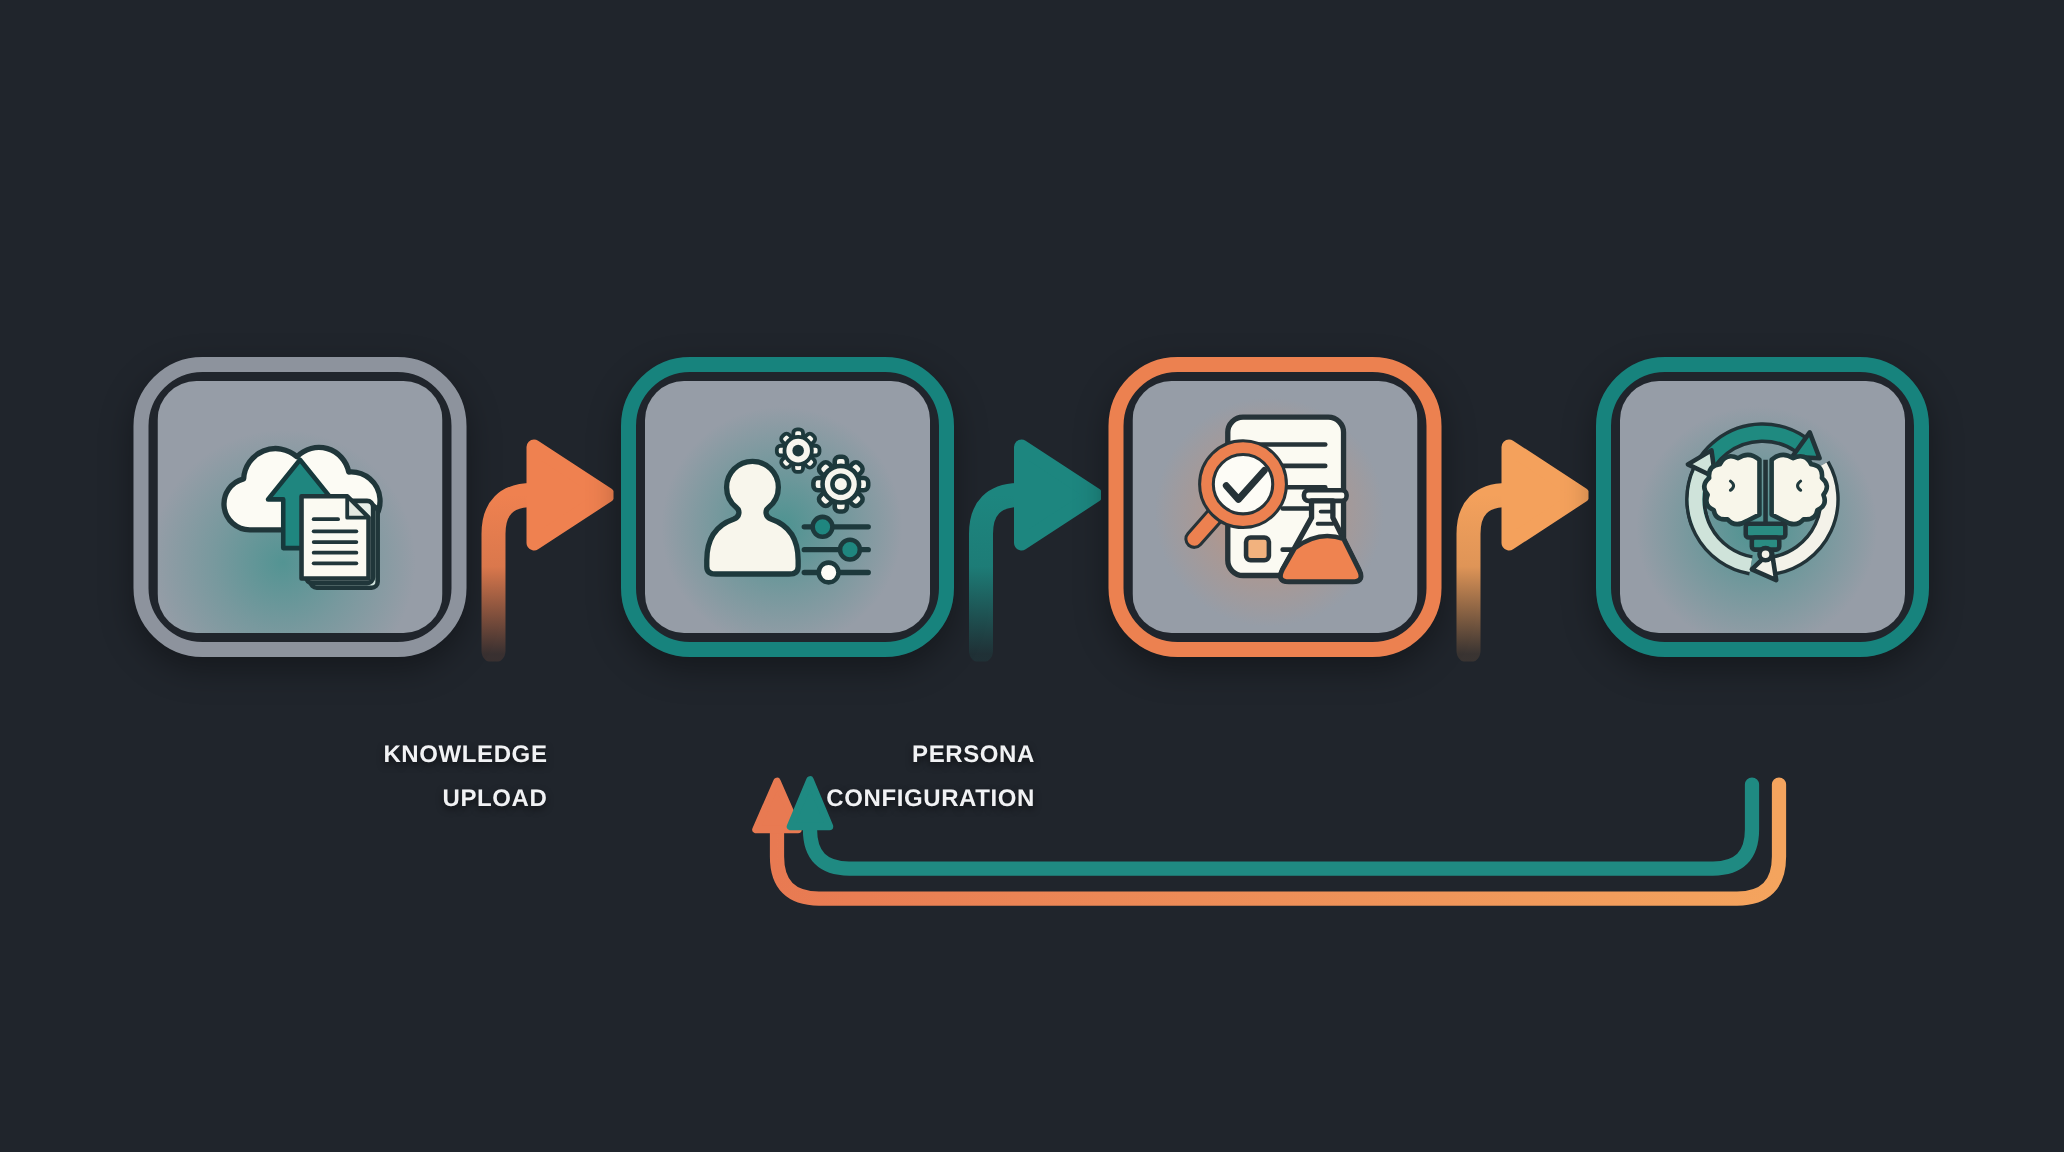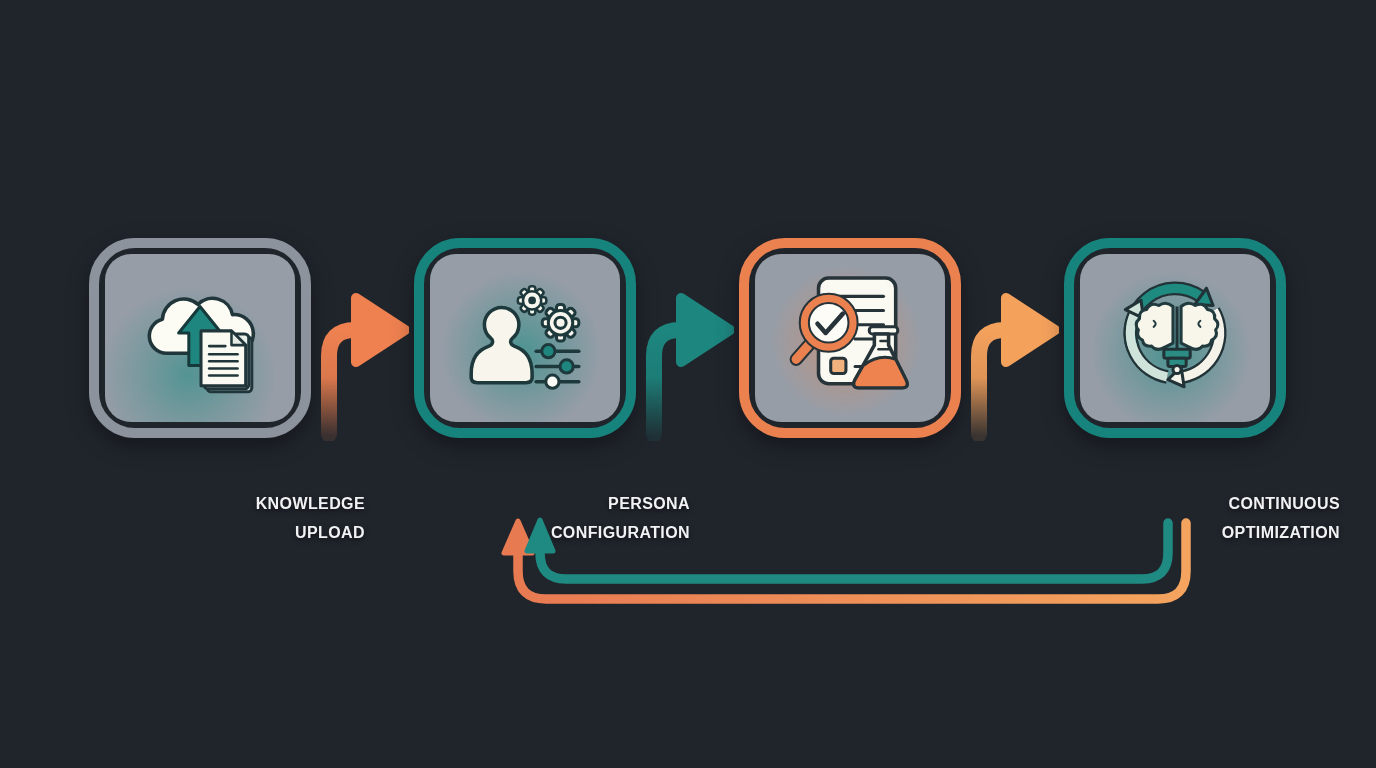--- a/index.html
+++ b/index.html
@@ -177,22 +177,20 @@
         <line x1="67" y1="34" x2="67" y2="78" stroke="#223338" stroke-width="3"></line>
         <path d="M 63 34 Q 56 28 49 33 Q 41 29 37 37 Q 29 38 30 46 Q 24 51 29 57 Q 26 64 33 67 Q 34 74 42 73 Q 47 79 55 74 L 63 70 Z" fill="#f8f6ea" stroke="#203a3d" stroke-width="3" stroke-linejoin="round"></path>
         <path d="M 71 34 Q 78 28 85 33 Q 93 29 97 37 Q 105 38 104 46 Q 110 51 105 57 Q 108 64 101 67 Q 100 74 92 73 Q 87 79 79 74 L 71 70 Z" fill="#f8f6ea" stroke="#203a3d" stroke-width="3" stroke-linejoin="round"></path>
         <path d="M 44 48 q 4 3 0 6 M 90 48 q -4 3 0 6" fill="none" stroke="#203a3d" stroke-width="2" stroke-linecap="round"></path>
         <rect x="54" y="76" width="26" height="9" rx="2" fill="#2a8c82" stroke="#223338" stroke-width="3"></rect>
         <rect x="58" y="85" width="18" height="8" rx="2" fill="#2a8c82" stroke="#223338" stroke-width="3"></rect>
         <circle cx="67" cy="96" r="4" fill="#f4f2e9" stroke="#223338" stroke-width="3"></circle>
       </svg>
     </div>
   </div>
-  <div class="step-label" style="left:1010px;">CONTINUOUS
-OPTIMIZATION</div>
 
   <svg id="feedback-loop-svg" viewBox="0 0 720 115">
     <defs>
       <linearGradient id="loopgrad" x1="26" y1="0" x2="696" y2="0" gradientUnits="userSpaceOnUse">
         <stop offset="0" stop-color="#e87a52"></stop>
         <stop offset="1" stop-color="#f4a45e"></stop>
       </linearGradient>
     </defs>
     <g>
       <path d="M 696 15 L 696 63 Q 696 91 668 91 L 56 91 Q 28 91 28 63 L 28 44" fill="none" stroke="url(#loopgrad)" stroke-width="9.5" stroke-linecap="round"></path>

